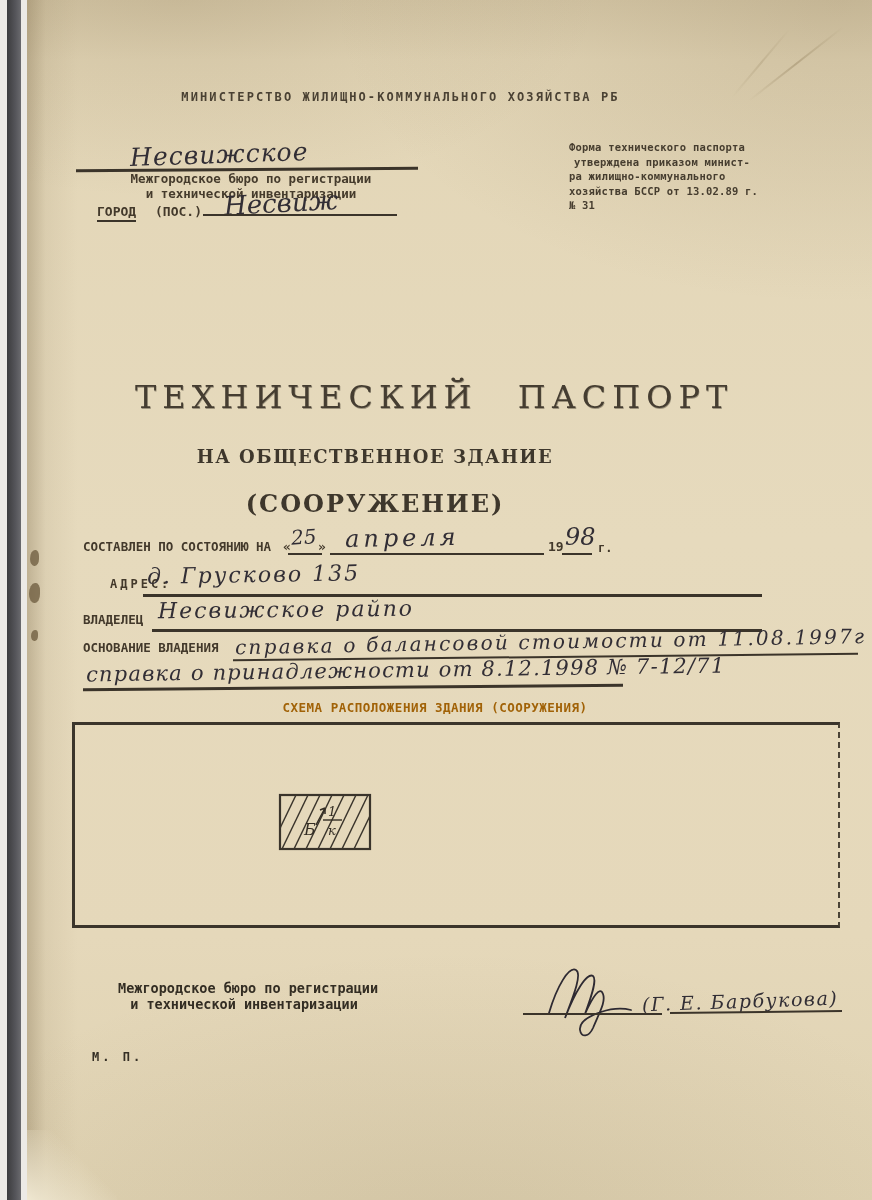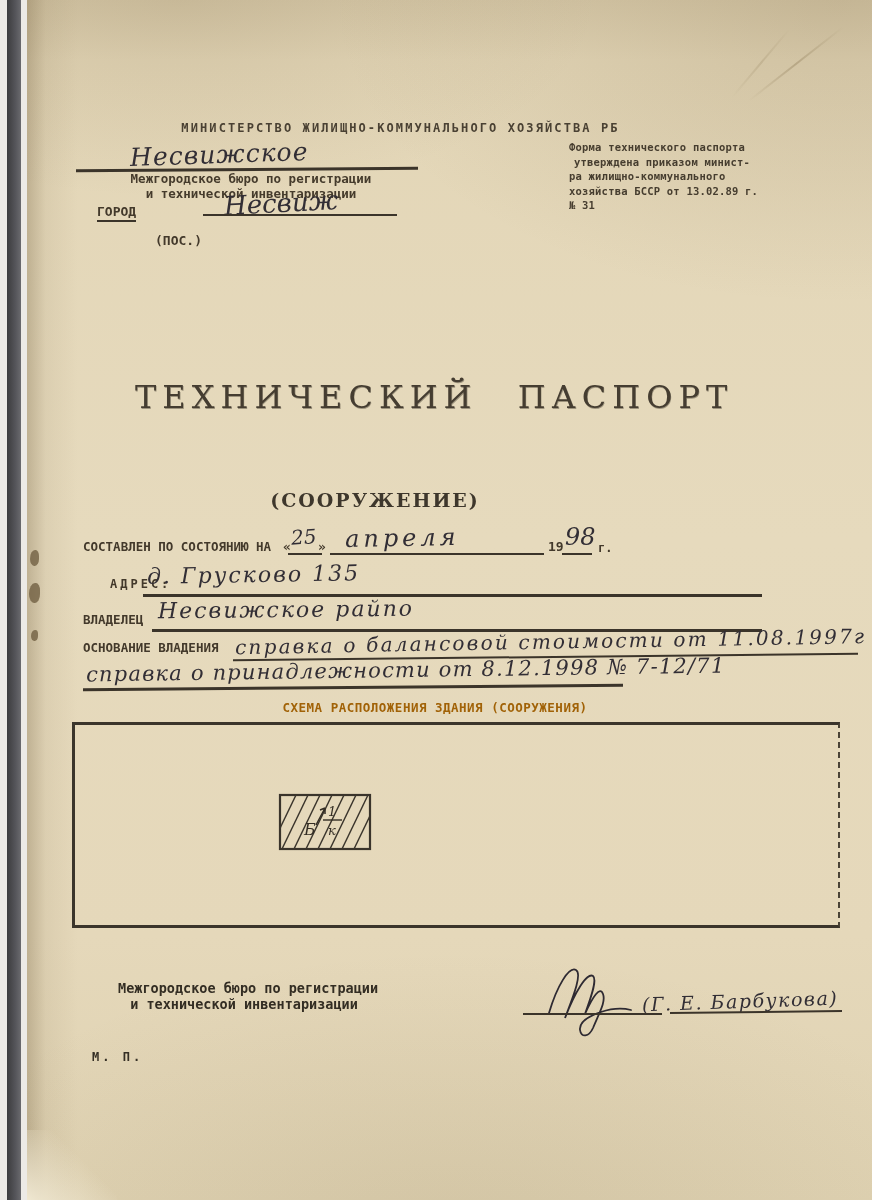--- a/index.html
+++ b/index.html
@@ -28,39 +28,39 @@
   .nick{position:absolute;background:#6b5a3c;border-radius:60% 40% 50% 50%;opacity:.75;}
   .corner-light{position:absolute;left:27px;top:1130px;width:90px;height:70px;
     background:linear-gradient(45deg,#f0e8d2 0%,rgba(240,232,210,0) 60%);}
 
   .t{position:absolute;color:#43392b;white-space:nowrap;}
   .typed{font-family:"DejaVu Sans Mono",monospace;}
   .hw{font-family:"DejaVu Serif",serif;font-style:italic;color:#322e35;white-space:nowrap;position:absolute;}
   .rule{position:absolute;background:#3b342a;height:2px;}
   .center{text-align:center;}
 
-  .ministry{left:168px;top:90px;width:465px;font-size:12px;letter-spacing:2.1px;font-weight:bold;color:#4a4133;margin-top:31px;}
+  .ministry{left:168px;top:90px;width:465px;font-size:12px;letter-spacing:2.1px;font-weight:bold;color:#4a4133;}
 
   .bureau-hw{left:130px;top:140px;font-size:25px;transform:rotate(-2deg);letter-spacing:1px;}
   .bureau-rule{left:76px;top:168px;width:342px;height:3px;transform:rotate(-.4deg);}
   .bureau-block{left:86px;top:172px;width:330px;font-size:12.5px;line-height:14.5px;color:#453b2c;font-weight:bold;}
   .city-label{left:97px;top:204px;font-size:13px;font-weight:bold;border-bottom:2px solid #3b342a;padding-bottom:1px;}
-  .city-label2{left:155px;top:204px;font-size:13px;font-weight:bold;margin-top:29px;}
+  .city-label2{left:155px;top:204px;font-size:13px;font-weight:bold;}
   .city-hw{left:224px;top:188px;font-size:26px;transform:rotate(-3deg);}
   .city-rule{left:203px;top:214px;width:194px;}
 
   .form-note{left:569px;top:140px;width:205px;font-size:10.5px;line-height:14.6px;color:#463d2f;font-weight:bold;letter-spacing:.2px;}
   .form-note div{white-space:nowrap;}
   .form-note .ind{padding-left:5px;}
 
   .doc-title{left:135px;top:378px;width:480px;font-family:"DejaVu Serif",serif;font-weight:normal;
     font-size:32px;letter-spacing:6px;word-spacing:24px;color:#453d31;
     text-shadow:.6px .6px 0 rgba(69,61,49,.45);}
   .doc-sub1{left:135px;top:446px;width:480px;font-family:"DejaVu Serif",serif;font-weight:bold;font-size:18px;letter-spacing:1.5px;color:#3e372c;}
-  .doc-sub2{left:135px;top:489px;width:480px;font-family:"DejaVu Serif",serif;font-weight:bold;font-size:19px;letter-spacing:2px;color:#3e372c;}
+  .doc-sub2{left:135px;top:489px;width:480px;font-family:"DejaVu Serif",serif;font-weight:bold;font-size:24px;letter-spacing:2px;color:#3e372c;}
 
   .compiled-label{left:83px;top:539px;font-size:12.5px;font-weight:bold;}
   .q{font-size:13px;font-weight:bold;}
   .q-open{left:283px;top:539px;}
   .q-close{left:318px;top:539px;}
   .day-hw{left:291px;top:525px;font-size:20px;transform:rotate(-4deg);}
   .day-rule{left:288px;top:553px;width:34px;}
   .month-hw{left:345px;top:524px;font-size:24px;letter-spacing:4px;transform:rotate(-1deg);}
   .month-rule{left:330px;top:553px;width:214px;}
   .yearp{left:548px;top:539px;font-size:13px;font-weight:bold;}
@@ -120,20 +120,21 @@
 
   <div class="t typed form-note">
     <div>Форма технического паспорта</div>
     <div class="ind">утверждена приказом минист-</div>
     <div>ра жилищно-коммунального</div>
     <div>хозяйства БССР от 13.02.89 г.</div>
     <div>№ 31</div>
   </div>
 
   <div class="t doc-title center">ТЕХНИЧЕСКИЙ ПАСПОРТ</div>
+  <div class="t doc-sub1 center">НА ОБЩЕСТВЕННОЕ ЗДАНИЕ</div>
   <div class="t doc-sub2 center">(СООРУЖЕНИЕ)</div>
 
   <div class="t typed compiled-label">СОСТАВЛЕН ПО СОСТОЯНИЮ НА</div>
   <div class="t typed q q-open">«</div>
   <div class="hw day-hw">25</div>
   <div class="rule day-rule"></div>
   <div class="t typed q q-close">»</div>
   <div class="hw month-hw">апреля</div>
   <div class="rule month-rule"></div>
   <div class="t typed yearp">19</div>

